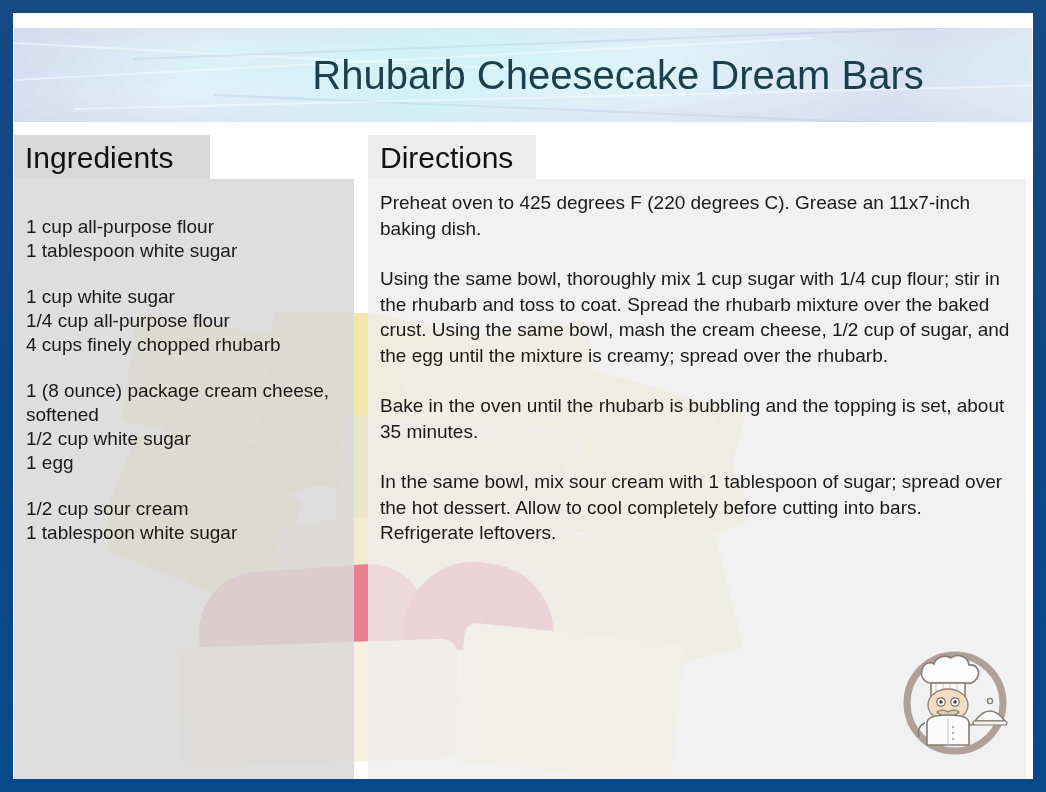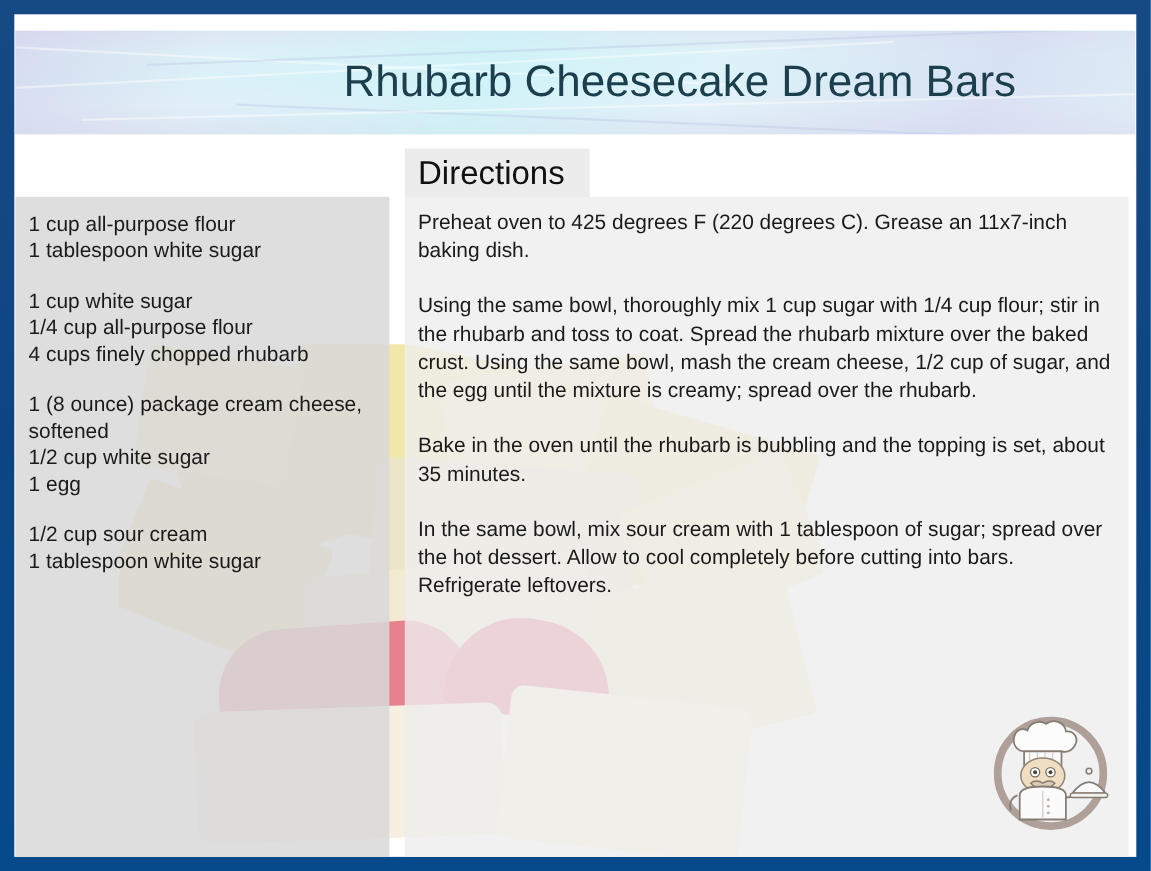--- a/index.html
+++ b/index.html
@@ -4,21 +4,21 @@
 <style>
   html,body{margin:0;padding:0;}
   body{
     width:1046px;height:792px;
     background:#0a4a8a;
     font-family:"Liberation Sans","DejaVu Sans",sans-serif;
     overflow:hidden;
   }
   .card{
     position:absolute;left:0;top:0;width:1046px;height:792px;
-    background:#7dd3fc;
+    background:#0369a1;
     box-sizing:border-box;
   }
   
   .frame{
     position:absolute;left:0;top:0;width:1046px;height:792px;
     background:linear-gradient(180deg,#164a85 0%,#0d4583 50%,#064a8c 100%);
   }
   
   .page{
     position:absolute;left:13px;top:13px;
@@ -88,21 +88,21 @@
     font-size:30px;color:#111;
     white-space:nowrap;
   }
   .dir-tab .section-title{left:12px;}
 
   .ing-list{
     position:absolute;left:12px;top:58px;right:8px;
     font-size:19px;line-height:24px;color:#1a1a1a;
     z-index:4;
   }
-  .ing-group{margin-bottom:22px;}
+  .ing-group{margin-bottom:22px;margin-top:22px;}
   .ing-item{white-space:normal;}
 
   .dir-list{
     position:absolute;left:12px;top:55px;width:634px;
     font-size:19px;line-height:25.5px;color:#1a1a1a;
     z-index:4;
   }
   .dir-p{margin:0 0 25px 0;}
 
   
@@ -139,20 +139,23 @@
       <div class="blob" style="left:430px;top:210px;width:190px;height:150px;background:#f6eec6;transform:rotate(-14deg);"></div>
       <div class="blob" style="left:90px;top:255px;width:230px;height:95px;background:#e8818f;transform:rotate(-4deg);border-radius:60px 60px 8px 8px;"></div>
       <div class="blob" style="left:300px;top:250px;width:150px;height:90px;background:#e06a7d;transform:rotate(10deg);border-radius:70px 70px 10px 10px;"></div>
       <div class="blob" style="left:70px;top:330px;width:280px;height:120px;background:#f5f0e2;transform:rotate(-2deg);border-radius:14px;"></div>
       <div class="blob" style="left:350px;top:320px;width:220px;height:140px;background:#f7f2dd;transform:rotate(6deg);border-radius:12px;"></div>
       <div class="blob" style="left:470px;top:120px;width:160px;height:120px;background:#f2e9bd;transform:rotate(-22deg);"></div>
       <div class="blob" style="left:20px;top:10px;width:140px;height:110px;background:#f6edb8;transform:rotate(9deg);"></div>
     </div>
 
     <div class="col-ing">
+      <div class="ing-tab">
+        <div class="section-title">Ingredients</div>
+      </div>
       <div class="ing-body"></div>
       <div class="ing-list">
         <div class="ing-group">
           <div class="ing-item">1 cup all-purpose flour</div>
           <div class="ing-item">1 tablespoon white sugar</div>
         </div>
         <div class="ing-group">
           <div class="ing-item">1 cup white sugar</div>
           <div class="ing-item">1/4 cup all-purpose flour</div>
           <div class="ing-item">4 cups finely chopped rhubarb</div>

